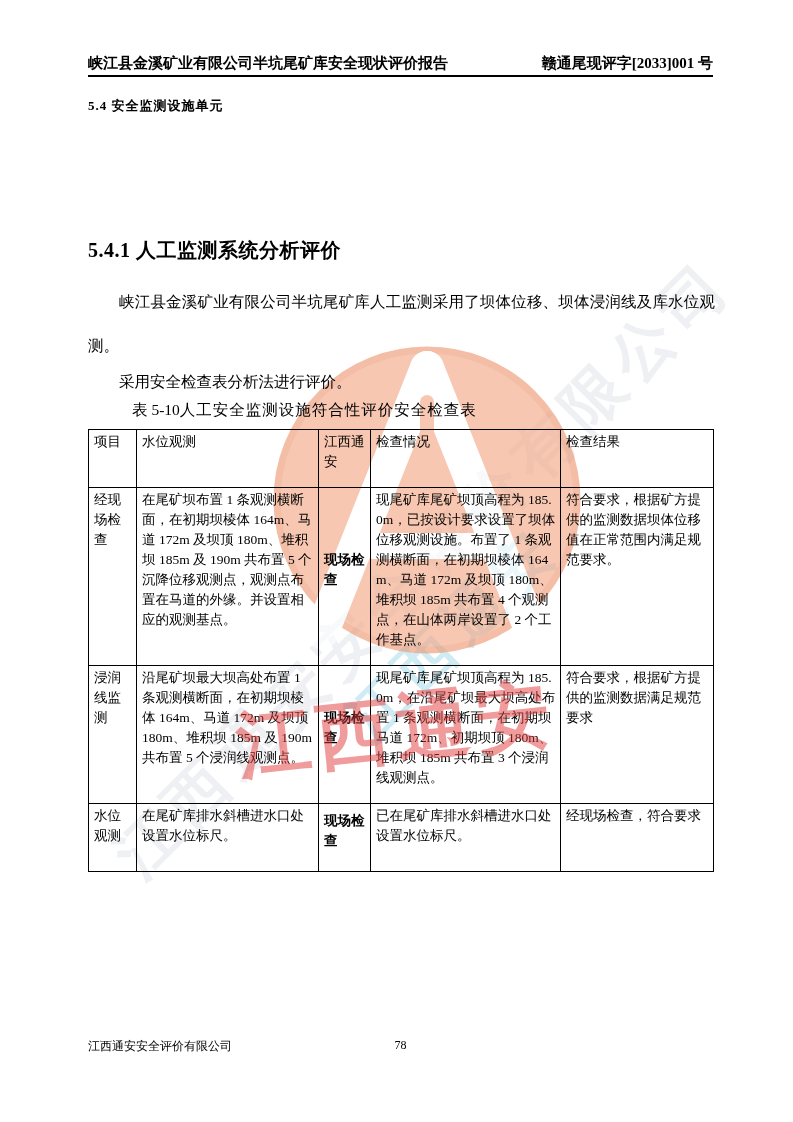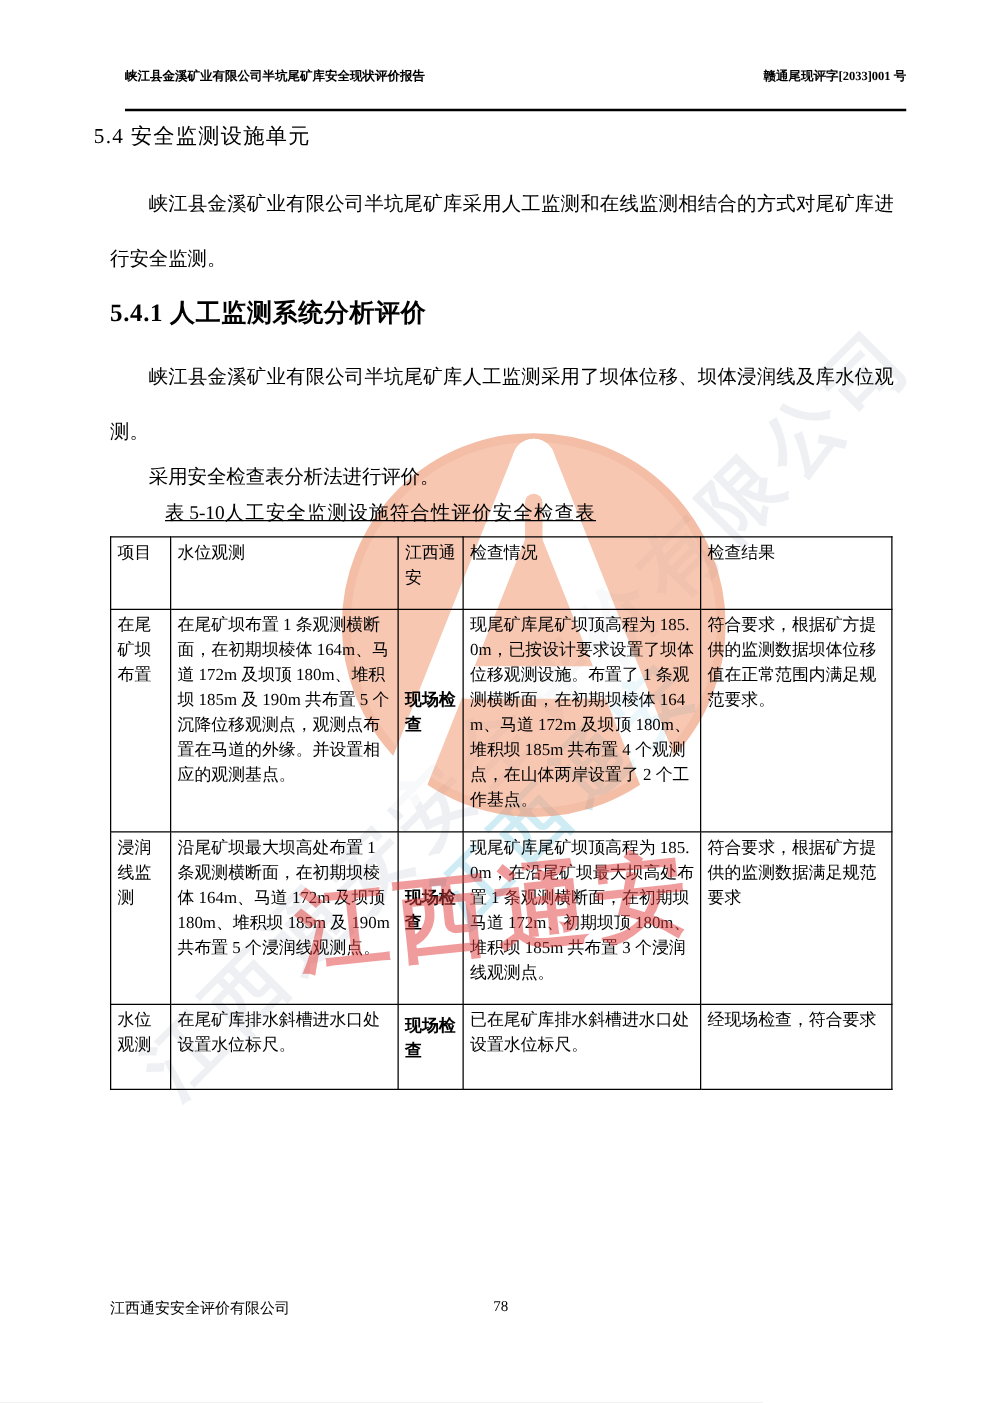--- a/index.html
+++ b/index.html
@@ -38,45 +38,45 @@
     transform:rotate(-6deg);
     transform-origin:0 0;
     font-size:74px;letter-spacing:6px;white-space:nowrap;
     color:#e23c3c;opacity:0.5;
     font-weight:bold;
     z-index:3;
   }
   
   .content{position:absolute;left:0;top:0;width:793px;height:1122px;z-index:1;}
   .hdr{
-    position:absolute;left:100px;top:54px;width:625px;
+    position:absolute;left:88px;top:54px;width:625px;
     display:flex;justify-content:space-between;align-items:flex-end;
-    font-size:10px;font-weight:bold;
+    font-size:15px;font-weight:bold;
     border-bottom:2.5px solid #000;
-    padding-bottom:19px;
+    padding-bottom:2px;
   }
   .h1{
-    position:absolute;left:75px;top:97px;width:625px;
-    font-size:17px;font-weight:normal;letter-spacing:1px;
+    position:absolute;left:88px;top:97px;width:625px;
+    font-size:13px;font-weight:bold;letter-spacing:1px;
   }
   .para{
     position:absolute;left:88px;width:627px;
     font-size:15.5px;line-height:44px;
     text-indent:2em;text-align:justify;
   }
   .p1{top:142px;}
   .h2{
     position:absolute;left:88px;top:237px;width:625px;
     font-size:20px;font-weight:bold;letter-spacing:0.5px;
   }
   .p2{top:280px;}
   .p3{top:360px;}
   .tbl-caption{
     position:absolute;left:88px;top:400px;width:625px;
-    font-size:15.5px;display:flex;text-decoration:underline;
+    font-size:15.5px;display:flex;
   }
   .tbl-caption .cap-label{margin-left:44px;}
   .tbl-caption .cap-title{letter-spacing:1px;}
   table.checktable{
     position:absolute;left:88px;top:429px;
     width:625px;border-collapse:collapse;table-layout:fixed;
     font-size:13.5px;line-height:20px;
   }
   table.checktable td,table.checktable th{
     border:1.5px solid #000;
@@ -117,21 +117,20 @@
 
   <div class="content">
 
     <div class="hdr">
       <span>峡江县金溪矿业有限公司半坑尾矿库安全现状评价报告</span>
       <span>赣通尾现评字[2033]001 号</span>
     </div>
 
     <div class="h1">5.4  安全监测设施单元</div>
 
-    <div class="para p1">峡江县金溪矿业有限公司半坑尾矿库采用人工监测和在线监测相结合的方式对尾矿库进行安全监测。</div>
 
     <div class="h2">5.4.1 人工监测系统分析评价</div>
 
     <div class="para p3">采用安全检查表分析法进行评价。</div>
 
     <div class="para p2">峡江县金溪矿业有限公司半坑尾矿库人工监测采用了坝体位移、坝体浸润线及库水位观测。</div>
 
     <div class="tbl-caption">
       <span class="cap-label">表 5-10</span>
       <span class="cap-title">人工安全监测设施符合性评价安全检查表</span>
@@ -147,21 +146,21 @@
       </colgroup>
       <tbody>
           <tr style="height:46px">
         <th>项目</th>
         <th>水位观测</th>
         <th>江西通安</th>
         <th>检查情况</th>
         <th>检查结果</th>
       </tr>
       <tr style="height:162px">
-        <td>在尾矿坝布置</td>
+        <td>经现场检查</td>
         <td>在尾矿坝布置 1 条观测横断面，在初期坝棱体 164m、马道 172m 及坝顶 180m、堆积坝 185m 及 190m 共布置 5 个沉降位移观测点，观测点布置在马道的外缘。并设置相应的观测基点。</td>
         <td class="method">现场检查</td>
         <td>现尾矿库尾矿坝顶高程为 185.0m，已按设计要求设置了坝体位移观测设施。布置了 1 条观测横断面，在初期坝棱体 164m、马道 172m 及坝顶 180m、堆积坝 185m 共布置 4 个观测点，在山体两岸设置了 2 个工作基点。</td>
         <td>符合要求，根据矿方提供的监测数据坝体位移值在正常范围内满足规范要求。</td>
       </tr>
       <tr style="height:120px">
         <td>浸润线监测</td>
         <td>沿尾矿坝最大坝高处布置 1 条观测横断面，在初期坝棱体 164m、马道 172m 及坝顶 180m、堆积坝 185m 及 190m 共布置 5 个浸润线观测点。</td>
         <td class="method">现场检查</td>
         <td>现尾矿库尾矿坝顶高程为 185.0m，在沿尾矿坝最大坝高处布置 1 条观测横断面，在初期坝马道 172m、初期坝顶 180m、堆积坝 185m 共布置 3 个浸润线观测点。</td>

